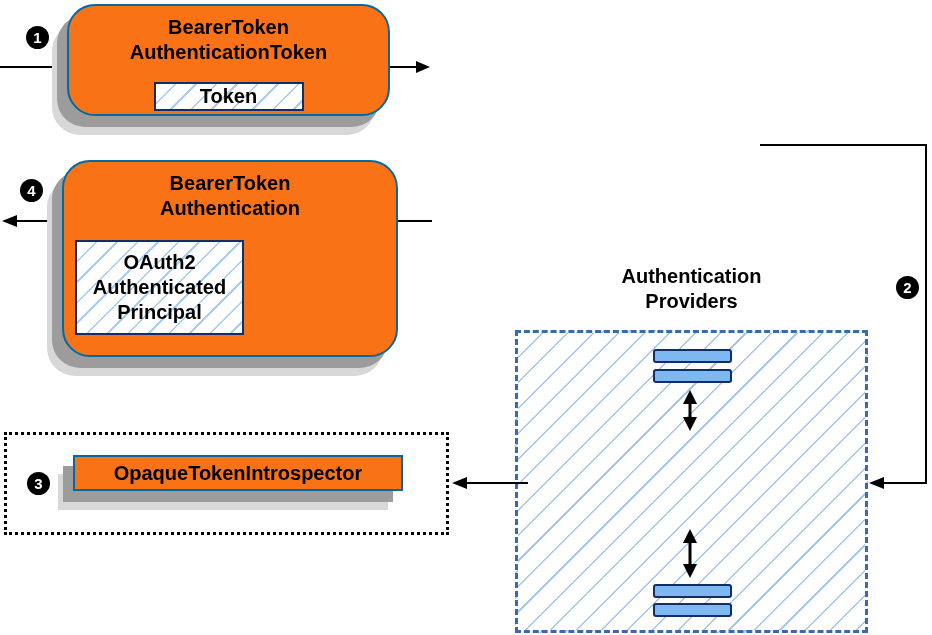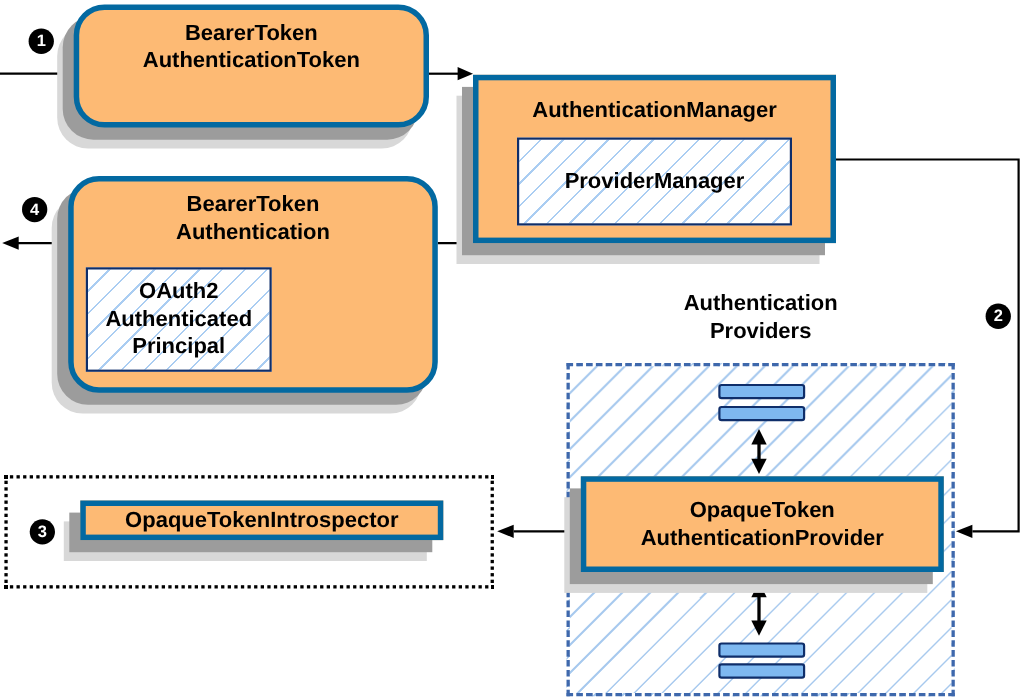--- a/index.html
+++ b/index.html
@@ -18,21 +18,21 @@
     background-color:#ffffff;
     background-image:repeating-linear-gradient(135deg, rgba(0,0,0,0) 0 16.5px, #a7c9ee 16.5px 18px);
   }
   .region.dotted{
     left:4px;top:432px;width:445px;height:103px;
     border:3px dotted #000;background:#ffffff;
   }
 
   
   .node{
-    position:absolute;z-index:10;background:#fdba74;border:5px solid #0369a1;
+    position:absolute;z-index:10;background:#f97316;border:2px solid #0369a1;
     box-shadow:-10px 11px 0 #9c9c9c,-15px 19px 0 #d8d8d8;
     text-align:center;
   }
   .rounded{border-radius:28px;}
   .t{white-space:pre-line;font-size:20px;line-height:25px;}
   #box-token-holder{left:67px;top:4px;width:323px;height:112px;}
   #box-token-holder .t{margin-top:9px;}
   #box-auth-manager{left:430px;top:68px;width:330px;height:153px;}
   #box-auth-manager .t{margin-top:15px;}
   #box-bearer-auth{left:62px;top:160px;width:336px;height:197px;padding:0 11px;}
@@ -111,43 +111,36 @@
     <g>
       <path d="M690,542 V565" stroke="#000" stroke-width="3" fill="none"></path>
       <polygon points="690,529 683,543 697,543" fill="#000"></polygon>
       <polygon points="690,578 683,564 697,564" fill="#000"></polygon>
     </g>
   </svg>
 
   <div class="node rounded" id="box-token-holder">
     <div class="t">BearerToken
 AuthenticationToken</div>
+    <div class="inner" id="inner-token">
+      <span>Token</span>
+    </div>
   </div>
 
-  <div class="node" id="box-auth-manager">
-    <div class="t">AuthenticationManager</div>
-    <div class="inner" id="inner-provider-manager">
-      <span>ProviderManager</span>
-    </div>
-  </div>
 
   <div class="node rounded" id="box-bearer-auth">
     <div class="t">BearerToken
 Authentication</div>
     <div class="row">
       <div class="inner" id="inner-principal">OAuth2
 Authenticated
 Principal</div>
     </div>
   </div>
 
-  <div class="node" id="box-provider">
-    <div class="t">OpaqueToken
-AuthenticationProvider</div>
-  </div>
 
   <div class="node" id="box-introspector">
     <div class="t">OpaqueTokenIntrospector</div>
   </div>
 
   <div class="bar" id="bar-a"></div>
   <div class="bar" id="bar-b"></div>
   <div class="bar" id="bar-c"></div>
   <div class="bar" id="bar-d"></div>
 

